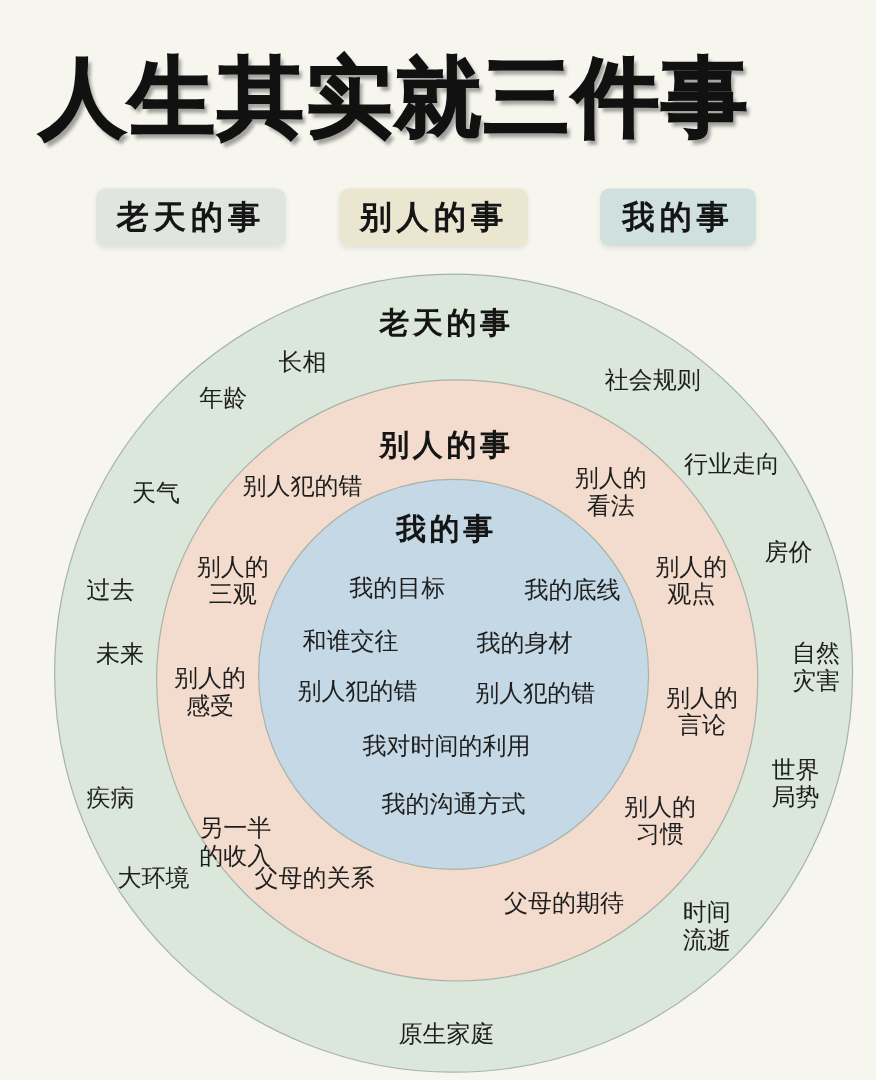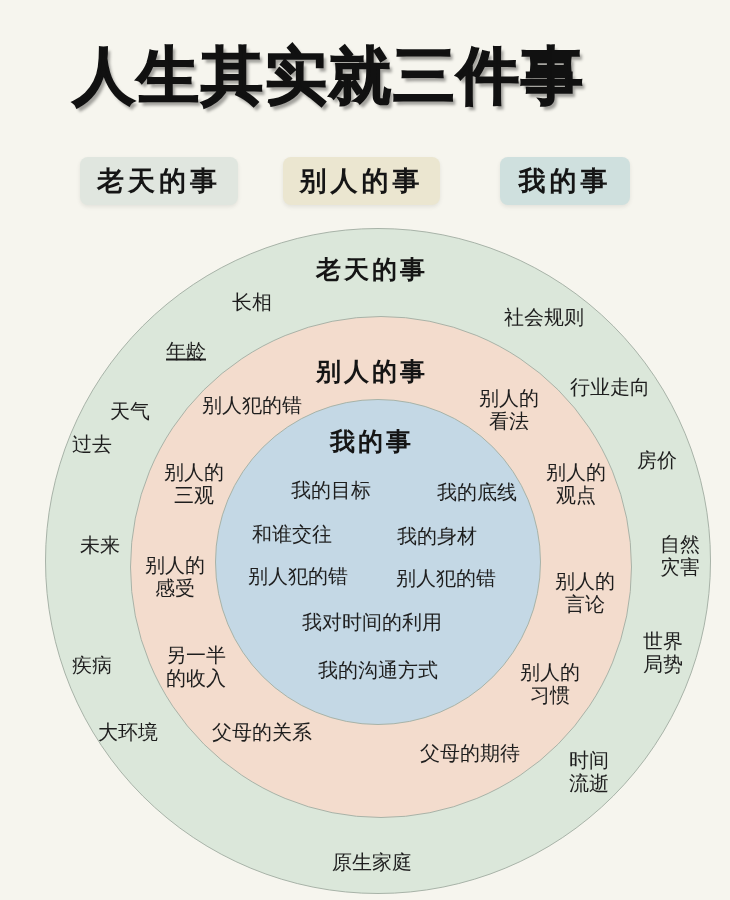--- a/index.html
+++ b/index.html
@@ -4,21 +4,21 @@
 <style>
   html, body { margin: 0; padding: 0; }
   body {
     width: 730px; height: 900px; overflow: hidden; position: relative;
     background: #f6f5ee;
     font-family: "DejaVu Sans", "Liberation Sans", sans-serif;
     color: #1c1c1c;
   }
   .title {
     position: absolute; left: 0; top: 34px; width: 658px; text-align: center;
-    font-size: 62px; font-weight: 900; letter-spacing: 2px; color: #111;
+    font-size: 72px; font-weight: 900; letter-spacing: 2px; color: #111;
     text-shadow: 3px 4px 3px rgba(0,0,0,0.35);
     -webkit-text-stroke: 1.5px #111;
   }
   .legend-box {
     position: absolute; top: 157px; height: 48px; border-radius: 8px;
     display: flex; align-items: center; justify-content: center;
     font-size: 27px; font-weight: bold; letter-spacing: 4px; color: #151515;
     box-shadow: 0 2px 4px rgba(0,0,0,0.08);
   }
   .ring { position: absolute; border-radius: 50%; box-sizing: border-box; }
@@ -51,25 +51,25 @@
 
 <div class="ring ring-outer" style="left:45px;top:228px;width:666px;height:666px;"></div>
 
 <div class="ring ring-middle" style="left:130px;top:316px;width:502px;height:502px;"></div>
 
 <div class="ring ring-inner" style="left:215px;top:399px;width:326px;height:326px;"></div>
 
 <div class="ring-title" style="left:372px;top:269px;">老天的事</div>
 <div class="lbl" style="left:252px;top:302px;">长相</div>
 <div class="lbl" style="left:544px;top:317px;">社会规则</div>
-<div class="lbl" style="left:186px;top:351px;text-decoration:underline;">年龄</div>
+<div class="lbl" style="left:186px;top:332px;">年龄</div>
 <div class="lbl" style="left:610px;top:387px;">行业走向</div>
 <div class="lbl" style="left:130px;top:411px;">天气</div>
 <div class="lbl" style="left:657px;top:460px;">房价</div>
-<div class="lbl" style="left:92px;top:444px;">过去</div>
+<div class="lbl" style="left:92px;top:492px;">过去</div>
 <div class="lbl" style="left:680px;top:556px;white-space:pre;">自然
 灾害</div>
 <div class="lbl" style="left:100px;top:545px;">未来</div>
 <div class="lbl" style="left:663px;top:653px;white-space:pre;">世界
 局势</div>
 <div class="lbl" style="left:92px;top:620px;margin-top:45px;">疾病</div>
 <div class="lbl" style="left:128px;top:732px;">大环境</div>
 <div class="lbl" style="left:589px;top:772px;white-space:pre;">时间
 流逝</div>
 <div class="lbl" style="left:372px;top:862px;">原生家庭</div>
@@ -79,21 +79,21 @@
 <div class="lbl" style="left:509px;top:410px;white-space:pre;">别人的
 看法</div>
 <div class="lbl" style="left:194px;top:484px;white-space:pre;">别人的
 三观</div>
 <div class="lbl" style="left:576px;top:484px;white-space:pre;">别人的
 观点</div>
 <div class="lbl" style="left:175px;top:577px;white-space:pre;">别人的
 感受</div>
 <div class="lbl" style="left:585px;top:593px;white-space:pre;">别人的
 言论</div>
-<div class="lbl" style="left:196px;top:667px;white-space:pre;">另一半
+<div class="lbl" style="left:196px;top:702px;white-space:pre;">另一半
 的收入</div>
 <div class="lbl" style="left:550px;top:684px;white-space:pre;">别人的
 习惯</div>
 <div class="lbl" style="left:262px;top:732px;">父母的关系</div>
 <div class="lbl" style="left:470px;top:753px;">父母的期待</div>
 
 <div class="ring-title" style="left:372px;top:441px;">我的事</div>
 <div class="lbl" style="left:298px;top:490px;margin-left:33px;">我的目标</div>
 <div class="lbl" style="left:437px;top:492px;margin-left:40px;">我的底线</div>
 <div class="lbl" style="left:292px;top:534px;">和谁交往</div>

